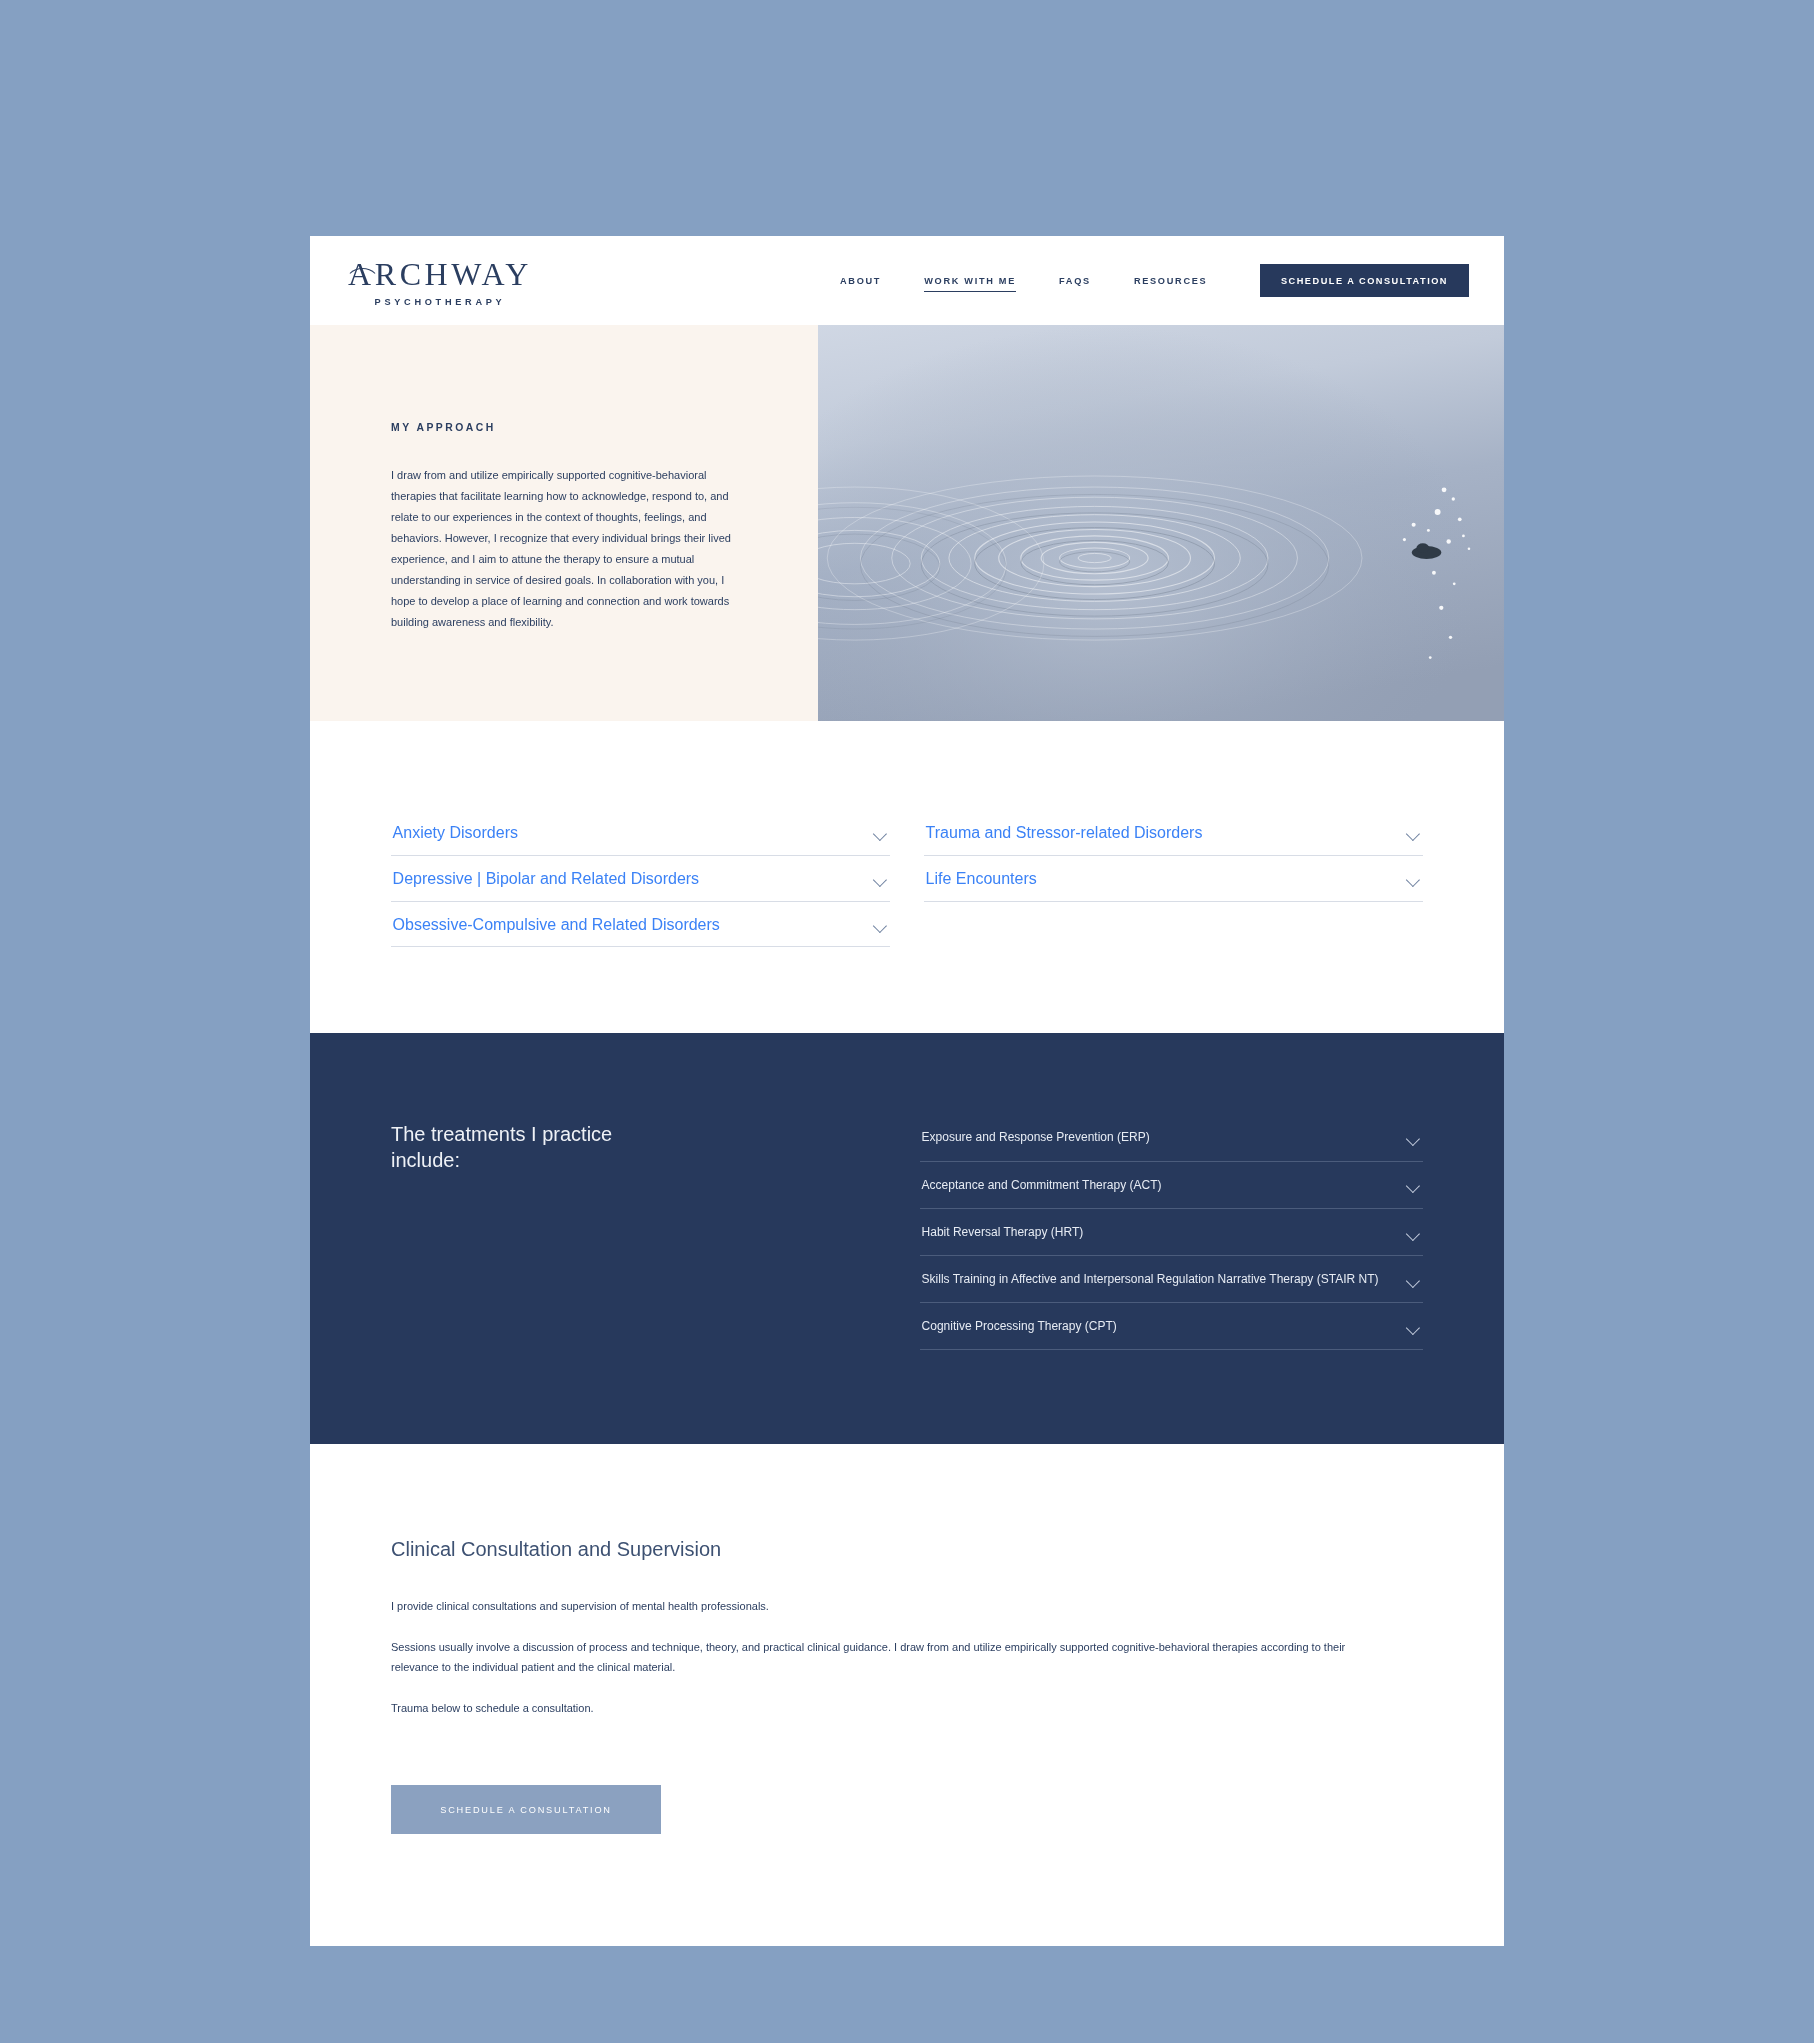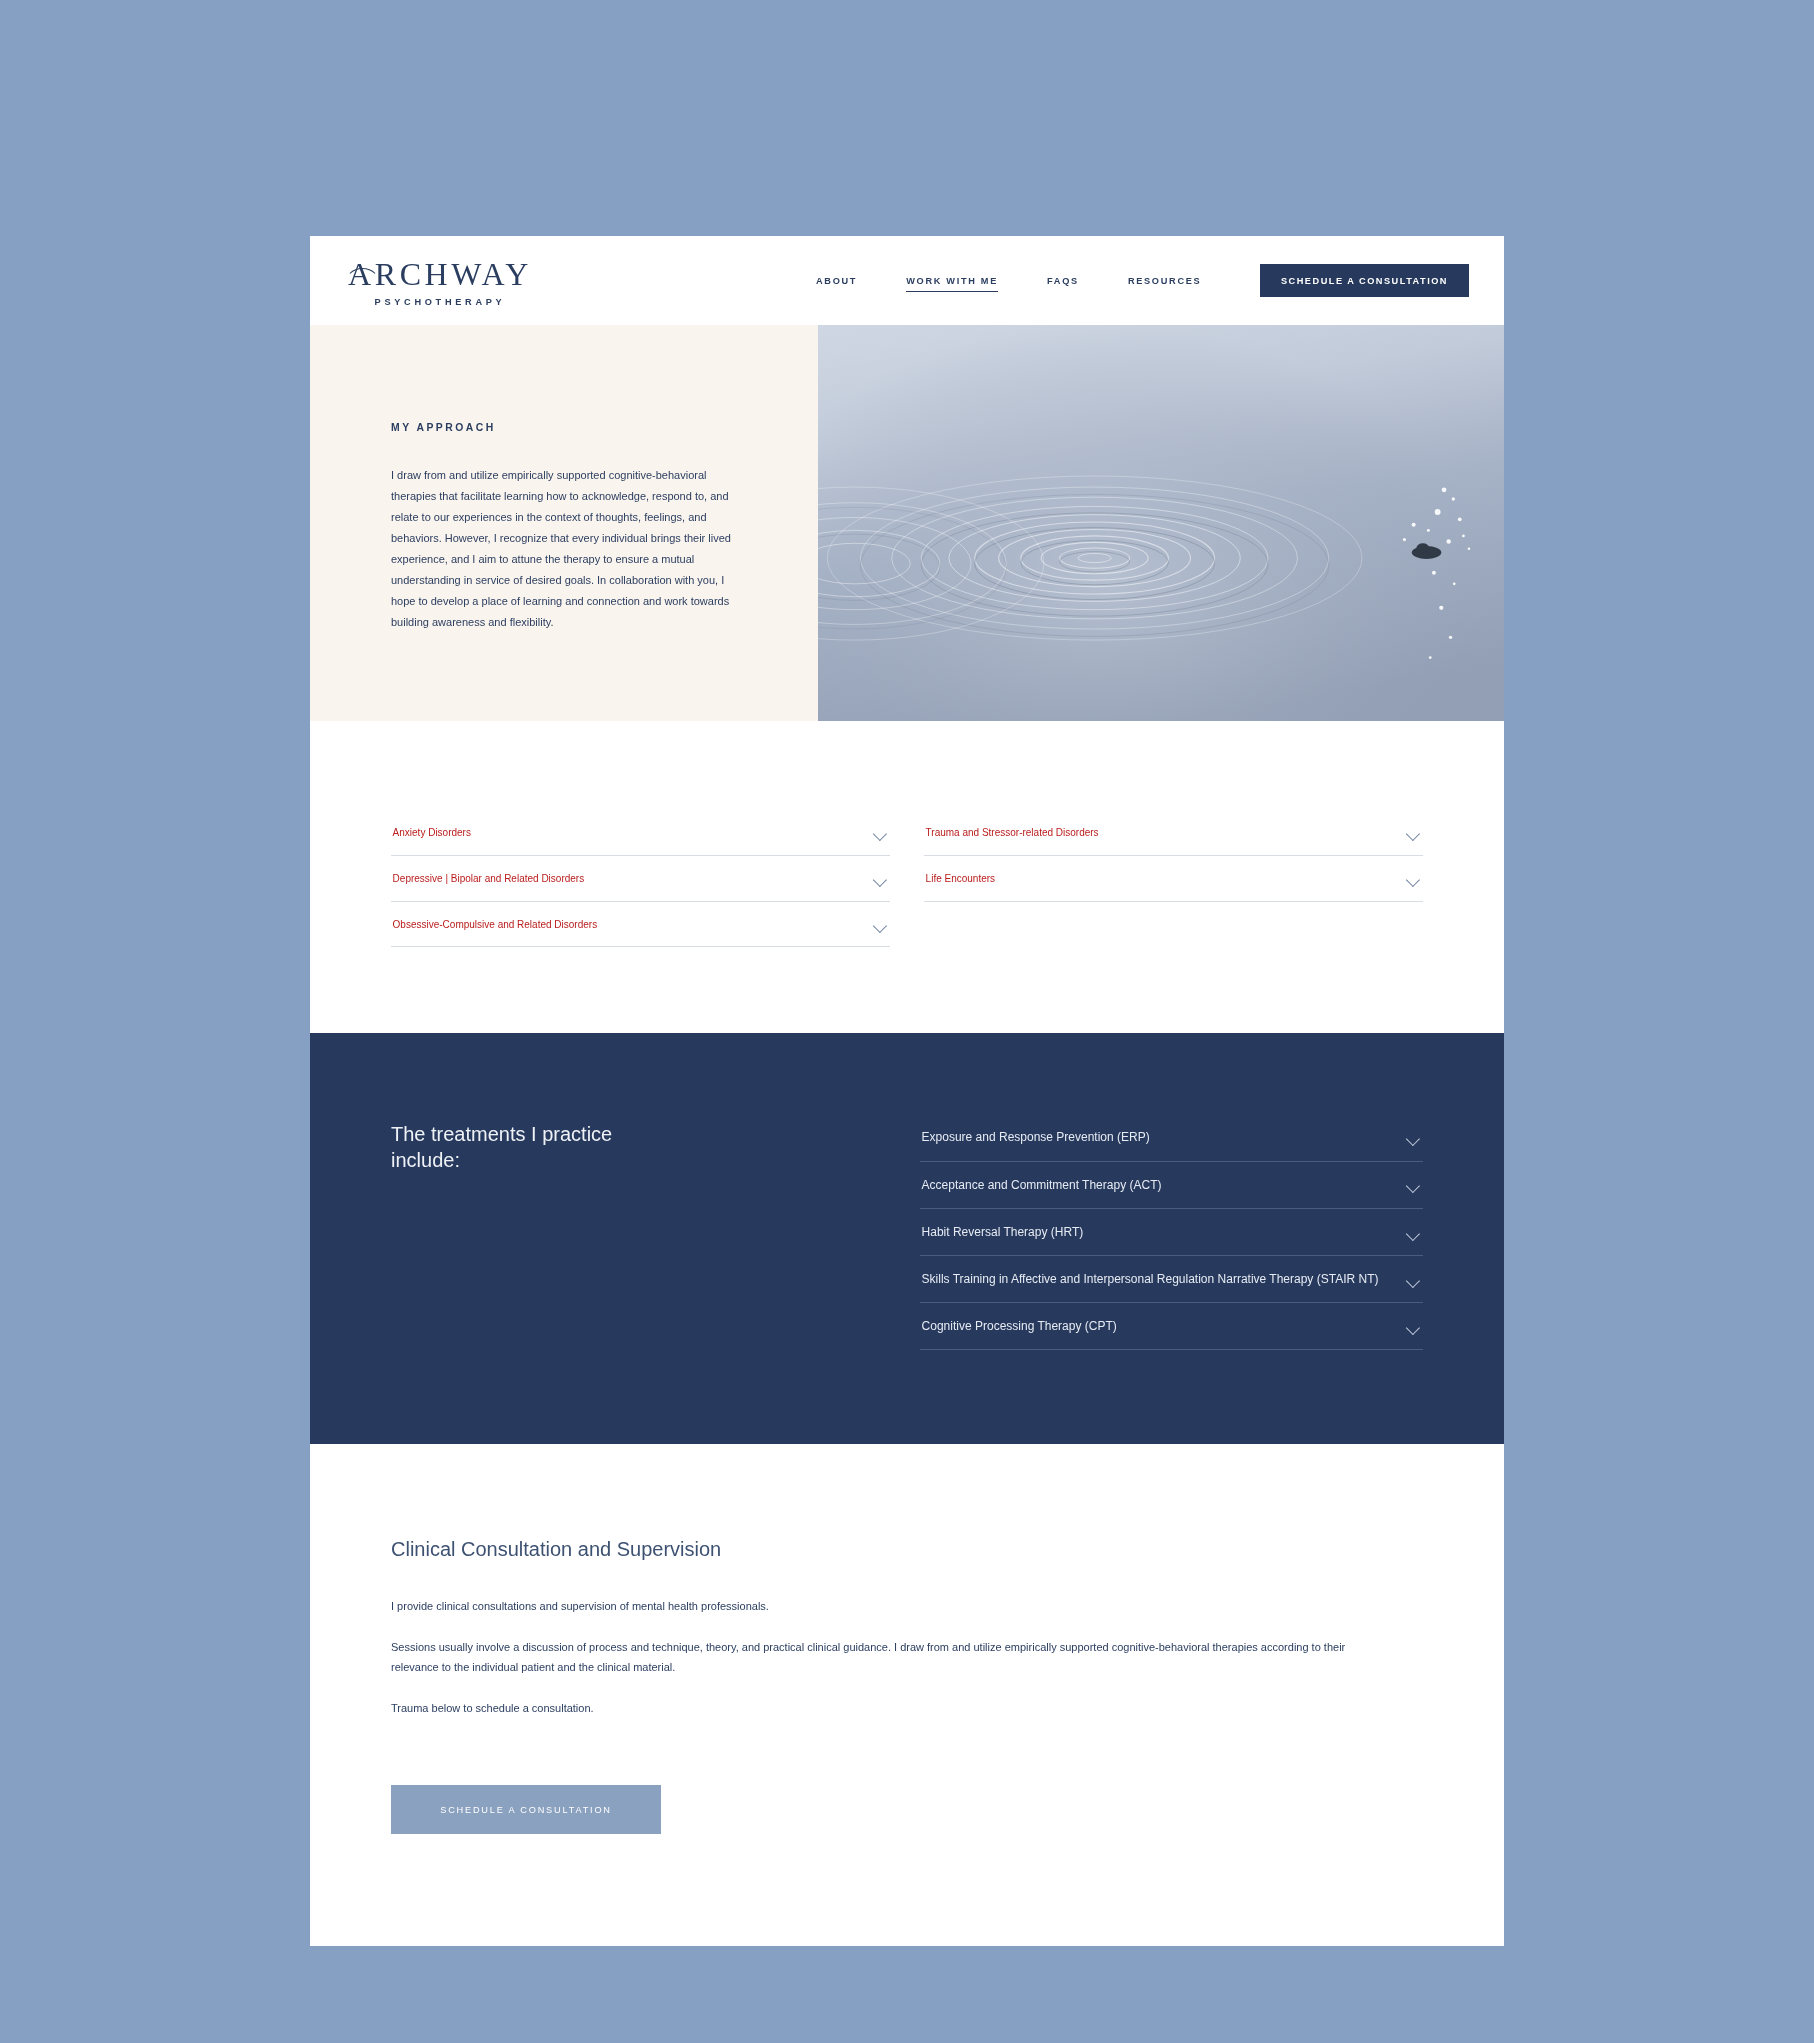--- a/index.html
+++ b/index.html
@@ -73,21 +73,21 @@
     margin-top: 7.2px;
     color: #2b3e60;
     font-size: 9.2px;
     letter-spacing: 3.7px;
     font-weight: 600;
   }
 
   .main-nav {
     display: flex;
     align-items: center;
-    gap: 14px;
+    gap: 8px;
   }
   .nav-link {
     color: #2b3e60;
     font-size: 9.2px;
     letter-spacing: 1.7px;
     font-weight: 700;
     text-decoration: none;
     padding: 6.4px 0;
     margin-right: 35px;
     white-space: nowrap;
@@ -170,22 +170,22 @@
   .accordion-row {
     display: flex;
     align-items: center;
     justify-content: space-between;
     gap: 14.4px;
     padding: 14.4px 3.2px 12.8px 1.6px;
     border-bottom: 1px solid #d8dde6;
     cursor: pointer;
   }
   .accordion-label {
-    color: #b91c1c;
-    font-size: 10px;
+    color: #3b82f6;
+    font-size: 16px;
     line-height: 17.6px;
     font-weight: 400;
   }
   .chev {
     flex: 0 0 auto;
     width: 13.6px;
     height: 8px;
     position: relative;
   }
   .chev::before {

